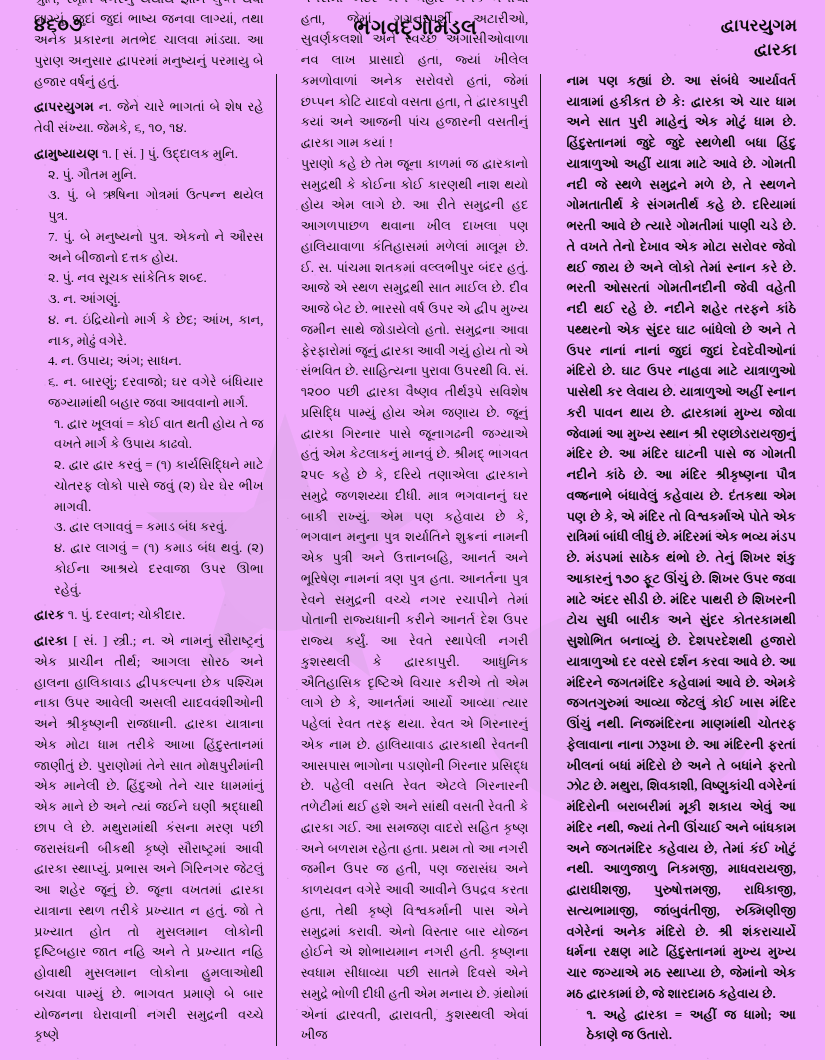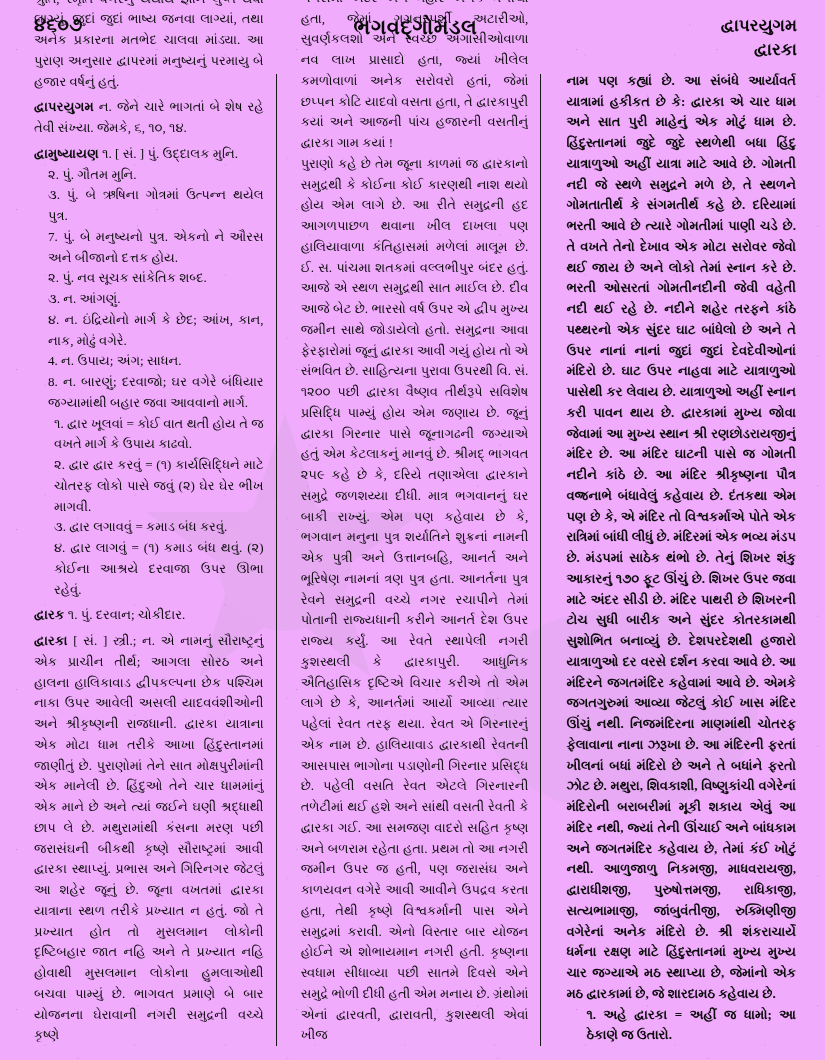--- a/index.html
+++ b/index.html
@@ -186,21 +186,21 @@
         <span>૧. [ સં. ] પું. ઉદ્દાલક મુનિ.</span>
       </div>
       <p class="sense">૨. પું. ગૌતમ મુનિ.</p>
       <p class="sense">૩. પું. બે ઋષિના ગોત્રમાં ઉત્પન્ન થયેલ પુત્ર.</p>
       <p class="sense">7. પું. બે મનુષ્યનો પુત્ર. એકનો ને ઔરસ અને બીજાનો દત્તક હોય.</p>
 
       <p class="sense">૨. પું. નવ સૂચક સાંકેતિક શબ્દ.</p>
       <p class="sense">૩. ન. આંગણું.</p>
       <p class="sense">૪. ન. ઇંદ્રિયોનો માર્ગ કે છેદ; આંખ, કાન, નાક, મોઢું વગેરે.</p>
       <p class="sense">4. ન. ઉપાય; અંગ; સાધન.</p>
-      <p class="sense">8. ન. બારણું; દરવાજો; ઘર વગેરે બંધિયાર જગ્યામાંથી બહાર જવા આવવાનો માર્ગ.</p>
+      <p class="sense">૬. ન. બારણું; દરવાજો; ઘર વગેરે બંધિયાર જગ્યામાંથી બહાર જવા આવવાનો માર્ગ.</p>
       <p class="idiom">૧. દ્વાર ખૂલવાં = કોઈ વાત થતી હોય તે જ વખતે માર્ગ કે ઉપાય કાઢવો.</p>
       <p class="idiom">૨. દ્વાર દ્વાર કરવું = (૧) કાર્યસિદ્ધિને માટે ચોતરફ લોકો પાસે જવું (૨) ઘેર ઘેર ભીખ માગવી.</p>
       <p class="idiom">૩. દ્વાર લગાવવું = કમાડ બંધ કરવું.</p>
       <p class="idiom">૪. દ્વાર લાગવું = (૧) કમાડ બંધ થવું. (૨) કોઈના આશ્રયે દરવાજા ઉપર ઊભા રહેવું.</p>
 
       <div class="entry spaced">
         <span class="hw">દ્વારક</span>
         <span>૧. પું. દરવાન; ચોકીદાર.</span>
       </div>
 

